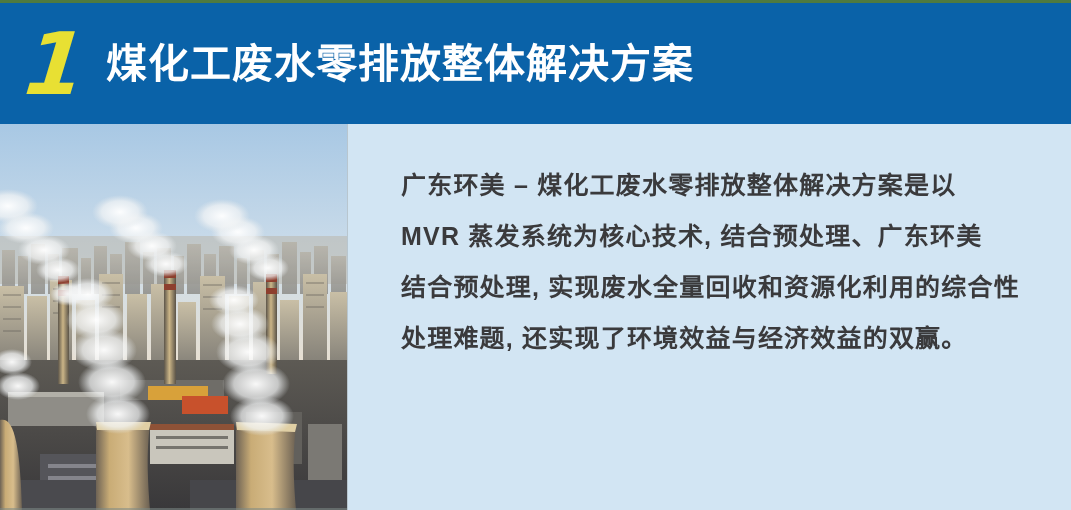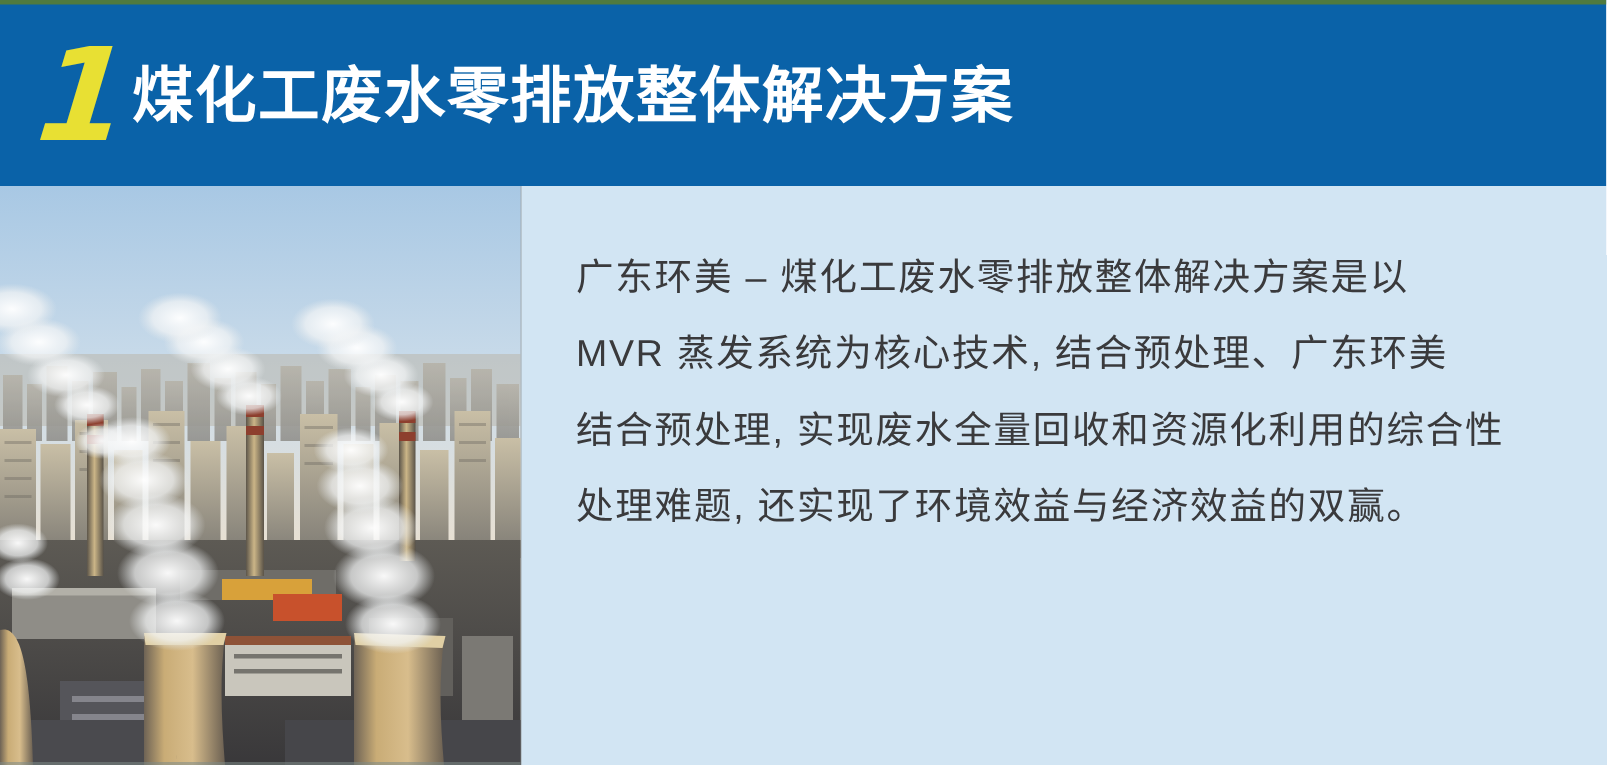--- a/index.html
+++ b/index.html
@@ -43,20 +43,21 @@
     font-style: italic;
     color: #e8e033;
     letter-spacing: -2px;
     font-family: "DejaVu Sans", "Liberation Sans", sans-serif;
     text-align: left;
     transform: skewX(-6deg);
     user-select: none;
   }
 
   .header-title {
+    margin-left: 18px;
     font-size: 41px;
     line-height: 48px;
     font-weight: 700;
     color: #ffffff;
     letter-spacing: 1px;
     white-space: nowrap;
   }
 
   
   .body-area {
@@ -82,23 +83,24 @@
   }
   .photo svg {
     display: block;
     width: 348px;
     height: 386px;
   }
 
   
   .text-block {
     position: absolute;
-    left: 384px;
+    left: 401px;
     top: 160px;
     width: 620px;
+    font-weight: bold;
   }
   .text-line {
     font-size: 25px;
     line-height: 51px;
     color: #3a3a3c;
     letter-spacing: 1.2px;
     white-space: nowrap;
     font-family: "Liberation Sans", "DejaVu Sans", sans-serif;
   }
 

